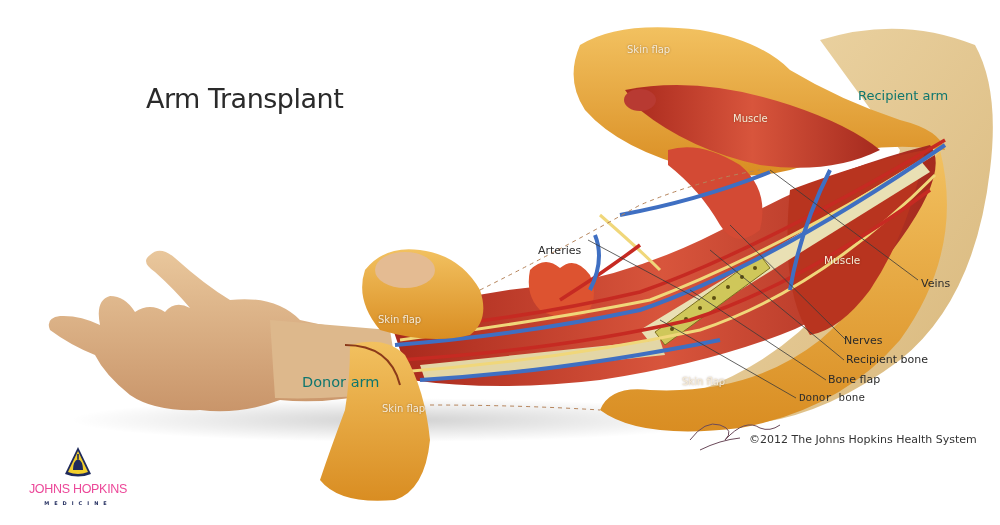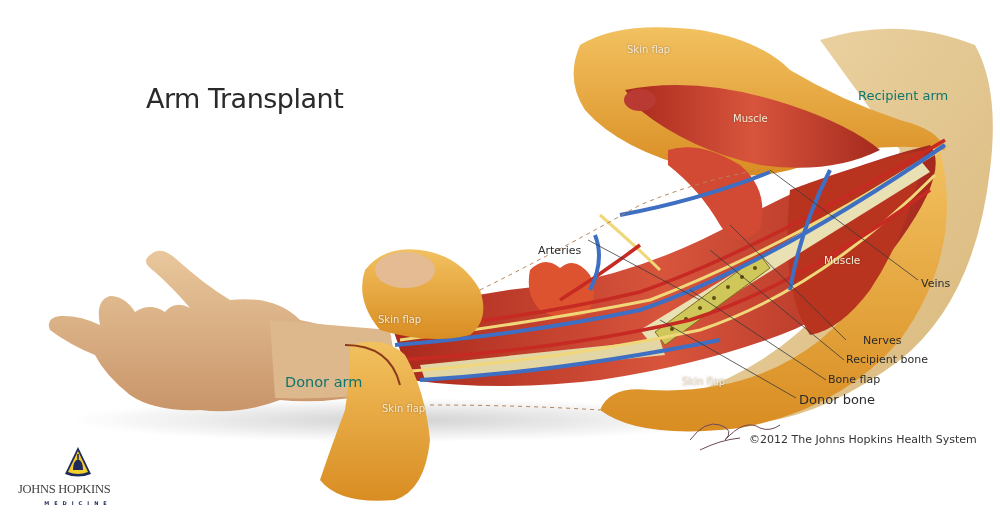--- a/index.html
+++ b/index.html
@@ -5,21 +5,21 @@
   html,body{margin:0;padding:0;background:#ffffff;}
   body{width:1000px;height:525px;position:relative;overflow:hidden;font-family:"DejaVu Sans","Liberation Sans",sans-serif;}
   #illus{position:absolute;left:0;top:0;width:1000px;height:525px;}
   .lbl{position:absolute;white-space:nowrap;font-family:"DejaVu Sans",sans-serif;text-align:right;}
   .title{left:146px;top:56px;font-size:27px;color:#2a2a2a;letter-spacing:-0.5px;margin-top:27px;}
   .dark{color:#2b2b2b;font-size:12px;}
   .light{color:#f6ecd8;font-size:10px;text-shadow:0 0 2px rgba(80,40,0,0.5);}
   .big{font-size:14.5px;color:#0f766e;}
   .copy{font-size:11px;color:#333;}
   .logo{position:absolute;left:18px;top:446px;width:120px;height:72px;}
-  .logo-name{position:absolute;left:0;top:36px;width:120px;text-align:left;font-family:Liberation Serif, serif;font-size:12.5px;color:#404040;letter-spacing:-0.3px;}
+  .logo-name{position:absolute;left:0;top:36px;width:120px;text-align:center;font-family:Liberation Sans, sans-serif;font-size:12.5px;color:#ec4899;letter-spacing:-0.3px;}
   .logo-sub{position:absolute;left:0;top:54px;width:120px;text-align:center;font-family:"DejaVu Sans",sans-serif;font-size:5px;color:#1f2a5c;letter-spacing:5px;font-weight:bold;}
   .shield{position:absolute;left:46px;top:0;width:28px;height:32px;}
 </style>
 </head>
 <body>
 
 <svg id="illus" viewBox="0 0 1000 525" xmlns="http://www.w3.org/2000/svg">
   <defs>
     <linearGradient id="skinG" x1="0" y1="0" x2="0" y2="1">
       <stop offset="0" stop-color="#e9c79c"></stop>
@@ -125,27 +125,27 @@
 
 <div class="lbl title">Arm Transplant</div>
 
 <div class="lbl light" style="left:627px;top:44px;">Skin flap</div>
 <div class="lbl light" style="left:733px;top:113px;">Muscle</div>
 <div class="lbl big" style="left:858px;top:88px;font-size:13px;">Recipient arm</div>
 <div class="lbl dark" style="left:538px;top:244px;font-size:11px;">Arteries</div>
 <div class="lbl light" style="left:824px;top:254px;font-size:10.5px;">Muscle</div>
 <div class="lbl dark" style="left:921px;top:277px;font-size:11px;">Veins</div>
 <div class="lbl light" style="left:378px;top:314px;">Skin flap</div>
-<div class="lbl big" style="left:285px;top:374px;">Donor arm</div>
+<div class="lbl big" style="left:302px;top:374px;">Donor arm</div>
 <div class="lbl light" style="left:382px;top:403px;">Skin flap</div>
 <div class="lbl light" style="left:682px;top:376px;">Skin flap</div>
-<div class="lbl dark" style="left:863px;top:334px;font-size:11px;">Nerves</div>
+<div class="lbl dark" style="left:844px;top:334px;font-size:11px;">Nerves</div>
 <div class="lbl dark" style="left:846px;top:353px;font-size:11px;">Recipient bone</div>
 <div class="lbl dark" style="left:828px;top:373px;font-size:11px;">Bone flap</div>
-<div class="lbl dark" style="left:799px;top:392px;font-size:13px;">Donor bone</div>
+<div class="lbl dark" style="left:799px;top:392px;font-size:11px;font-family:Liberation Mono, monospace;">Donor bone</div>
 
 <div class="lbl copy" style="left:749px;top:433px;">©2012 The Johns Hopkins Health System</div>
 
 <div class="logo">
   <svg class="shield" viewBox="0 0 28 32">
     <path d="M14 1 L27 28 Q14 33 1 28 Z" fill="#1f2a5c"></path>
     <path d="M14 5 L24 26 Q14 30 4 26 Z" fill="#f2cf2c"></path>
     <path d="M9 24 Q9 15 14 13 Q19 15 19 24 Z" fill="#1f2a5c"></path>
     <rect x="13.2" y="8" width="1.6" height="5" fill="#1f2a5c"></rect>
   </svg>

